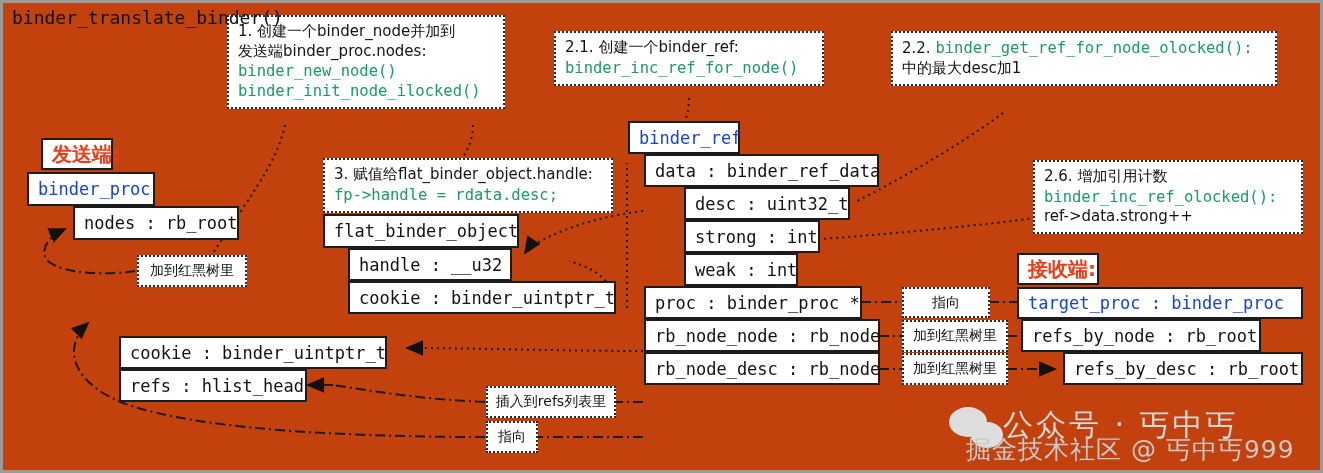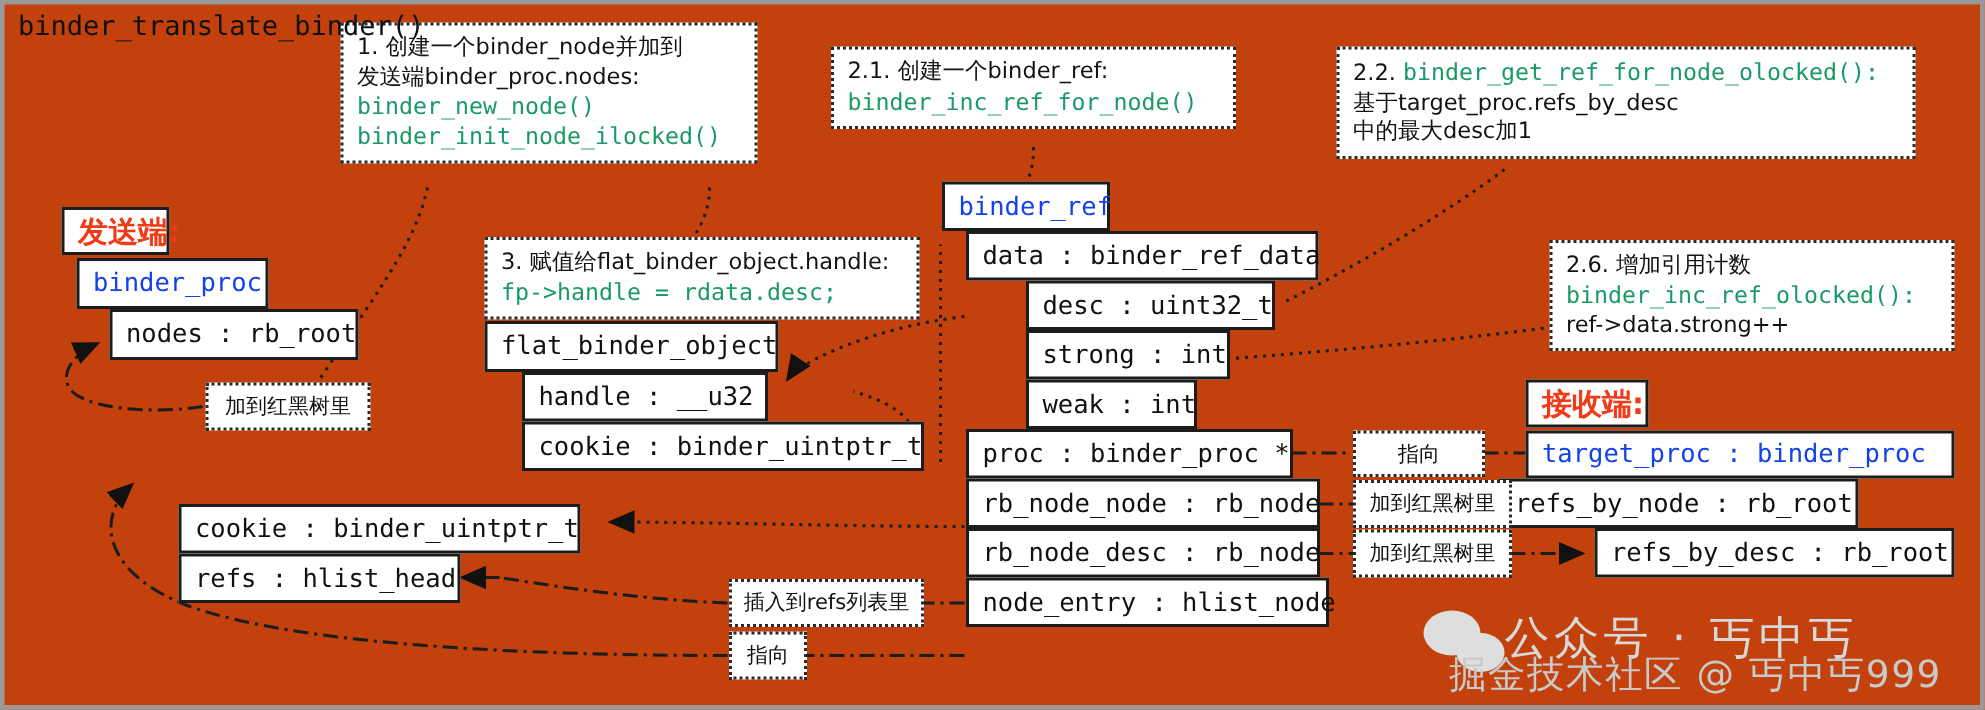--- a/index.html
+++ b/index.html
@@ -144,69 +144,67 @@
     <div class="code">binder_init_node_ilocked()</div>
   </div>
 
   <div class="note" style="left:551px;top:28px;width:270px;">
     <div>2.1. 创建一个binder_ref:</div>
     <div class="code">binder_inc_ref_for_node()</div>
   </div>
 
   <div class="note" style="left:888px;top:28px;width:386px;">
     <div><span>2.2. </span><span class="code">binder_get_ref_for_node_olocked():</span></div>
-    <div>基于target_proc.refs_by_desc</div>
     <div>中的最大desc加1</div>
   </div>
 
   <div class="note" style="left:1030px;top:157px;width:270px;">
     <div>2.6. 增加引用计数</div>
     <div class="code">binder_inc_ref_olocked():</div>
     <div>ref-&gt;data.strong++</div>
   </div>
 
   <div class="note" style="left:320px;top:155px;width:290px;">
     <div>3. 赋值给flat_binder_object.handle:</div>
     <div class="code">fp-&gt;handle = rdata.desc;</div>
   </div>
 
   <div class="box red" style="left:38px;top:135px;width:72px;height:32px;">发送端:</div>
-  <div class="box title" style="left:48px;top:169px;width:128px;height:34px;">binder_proc</div>
+  <div class="box title" style="left:24px;top:169px;width:128px;height:34px;">binder_proc</div>
   <div class="box" style="left:70px;top:203px;width:166px;height:34px;">nodes : rb_root</div>
 
   <div class="tag" style="left:134px;top:252px;width:110px;height:32px;">加到红黑树里</div>
 
   <div class="box" style="left:116px;top:333px;width:268px;height:33px;">cookie : binder_uintptr_t</div>
   <div class="box" style="left:116px;top:366px;width:188px;height:33px;">refs : hlist_head</div>
 
   <div class="box" style="left:320px;top:211px;width:196px;height:34px;">flat_binder_object</div>
   <div class="box" style="left:345px;top:245px;width:164px;height:33px;">handle : __u32</div>
   <div class="box" style="left:345px;top:278px;width:268px;height:33px;">cookie : binder_uintptr_t</div>
 
   <div class="box title" style="left:625px;top:118px;width:112px;height:33px;">binder_ref</div>
   <div class="box" style="left:641px;top:151px;width:235px;height:33px;">data : binder_ref_data</div>
   <div class="box" style="left:681px;top:184px;width:166px;height:33px;">desc : uint32_t</div>
   <div class="box" style="left:681px;top:217px;width:136px;height:33px;">strong : int</div>
   <div class="box" style="left:681px;top:250px;width:114px;height:33px;">weak : int</div>
 
   <div class="box" style="left:641px;top:283px;width:218px;height:33px;">proc : binder_proc *</div>
   <div class="box" style="left:641px;top:316px;width:236px;height:33px;">rb_node_node : rb_node</div>
   <div class="box" style="left:641px;top:349px;width:236px;height:33px;">rb_node_desc : rb_node</div>
-  <div class="box" style="left:641px;top:382px;width:242px;height:33px;">node_entry : hlist_node</div>
 
   <div class="tag" style="left:483px;top:383px;width:130px;height:32px;">插入到refs列表里</div>
   <div class="tag" style="left:483px;top:418px;width:52px;height:32px;">指向</div>
 
   <div class="tag" style="left:899px;top:284px;width:88px;height:31px;">指向</div>
   <div class="tag" style="left:899px;top:317px;width:106px;height:32px;">加到红黑树里</div>
   <div class="tag" style="left:899px;top:350px;width:106px;height:32px;">加到红黑树里</div>
 
   <div class="box red" style="left:1014px;top:250px;width:82px;height:32px;">接收端:</div>
   <div class="box title" style="left:1014px;top:284px;width:286px;height:32px;">target_proc : binder_proc</div>
-  <div class="box" style="left:996px;top:316px;width:240px;height:33px;">refs_by_node : rb_root</div>
+  <div class="box" style="left:1018px;top:316px;width:240px;height:33px;">refs_by_node : rb_root</div>
   <div class="box" style="left:1060px;top:349px;width:240px;height:33px;">refs_by_desc : rb_root</div>
 
   <div id="wm">
     <div class="wm-bub" style="left:946px;top:404px;width:38px;height:30px;"></div>
     <div class="wm-bub" style="left:968px;top:419px;width:32px;height:26px;"></div>
     <div class="wm-big" style="left:1000px;top:402px;">公众号 · 丐中丐</div>
     <div class="wm-small" style="left:963px;top:430px;">掘金技术社区 @ 丐中丐999</div>
   </div>
 
 </div>

